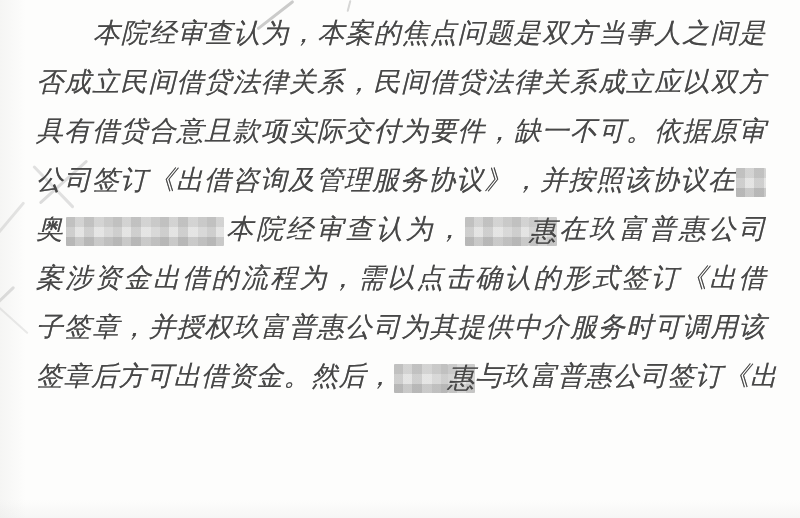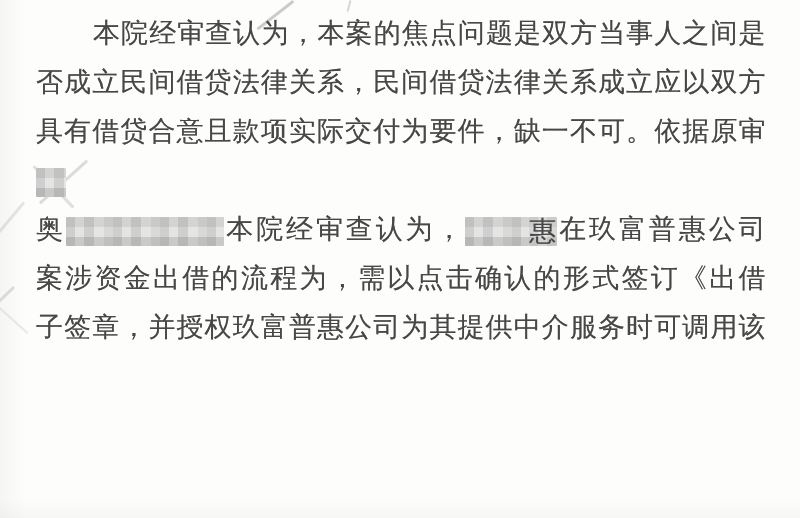--- a/index.html
+++ b/index.html
@@ -15,20 +15,21 @@
     background:
       linear-gradient(90deg, rgba(210,210,208,0.18) 0, rgba(255,255,255,0) 26px),
       linear-gradient(0deg, rgba(225,225,223,0.25) 0, rgba(255,255,255,0) 18px),
       #fdfdfc;
   }
   .doc-body {
     position: absolute;
     left: 36px; top: 9px;
     width: 730px;
     color: #474747;
+    font-style: italic;
   }
   .line {
     height: 49px;
     line-height: 49px;
     font-size: 27px;
     text-align: justify;
     text-align-last: justify;
     text-justify: inter-character;
     white-space: nowrap;
     letter-spacing: 0.5px;
@@ -73,17 +74,18 @@
 <div class="wm-stroke" style="left:62px; top:150px; width:3px; height:64px; transform:rotate(48deg); opacity:0.30;"></div>
 <div class="wm-stroke" style="left:52px; top:158px; width:2.5px; height:58px; transform:rotate(-44deg); opacity:0.26;"></div>
 <div class="wm-stroke" style="left:6px; top:196px; width:2.5px; height:52px; transform:rotate(40deg); opacity:0.22;"></div>
 <div class="wm-stroke" style="left:2px; top:282px; width:2.5px; height:30px; transform:rotate(46deg); opacity:0.28;"></div>
 <div class="wm-stroke" style="left:12px; top:300px; width:2px; height:40px; transform:rotate(-48deg); opacity:0.18;"></div>
 
 <div class="doc-body">
     <div class="line indent"><span>本院经审查认为，本案的焦点问题是双方当事人之间是</span></div>
     <div class="line"><span>否成立民间借贷法律关系，民间借贷法律关系成立应以双方</span></div>
     <div class="line"><span>具有借贷合意且款项实际交付为要件，缺一不可。依据原审</span></div>
-    <div class="line"><span class="mosaic" style="width: 30px;"></span></div>
+    <div class="line"><span>公司签订《出借咨询及管理服务协议》，并按照该协议在</span><span class="mosaic" style="width: 30px;"></span></div>
     <div class="line"><span>奥</span><span class="mosaic" style="width: 158px;"></span><span>本院经审查认为，</span><span class="mosaic" style="width: 64px;"></span><span class="mosaic-char">惠</span><span>在玖富普惠公司</span></div>
     <div class="line"><span>案涉资金出借的流程为，需以点击确认的形式签订《出借</span></div>
     <div class="line"><span>子签章，并授权玖富普惠公司为其提供中介服务时可调用该</span></div>
+    <div class="line"><span>签章后方可出借资金。然后，</span><span class="mosaic" style="width: 54px;"></span><span class="mosaic-char">惠</span><span>与玖富普惠公司签订《出</span></div>
   </div>
 
 </body></html>

